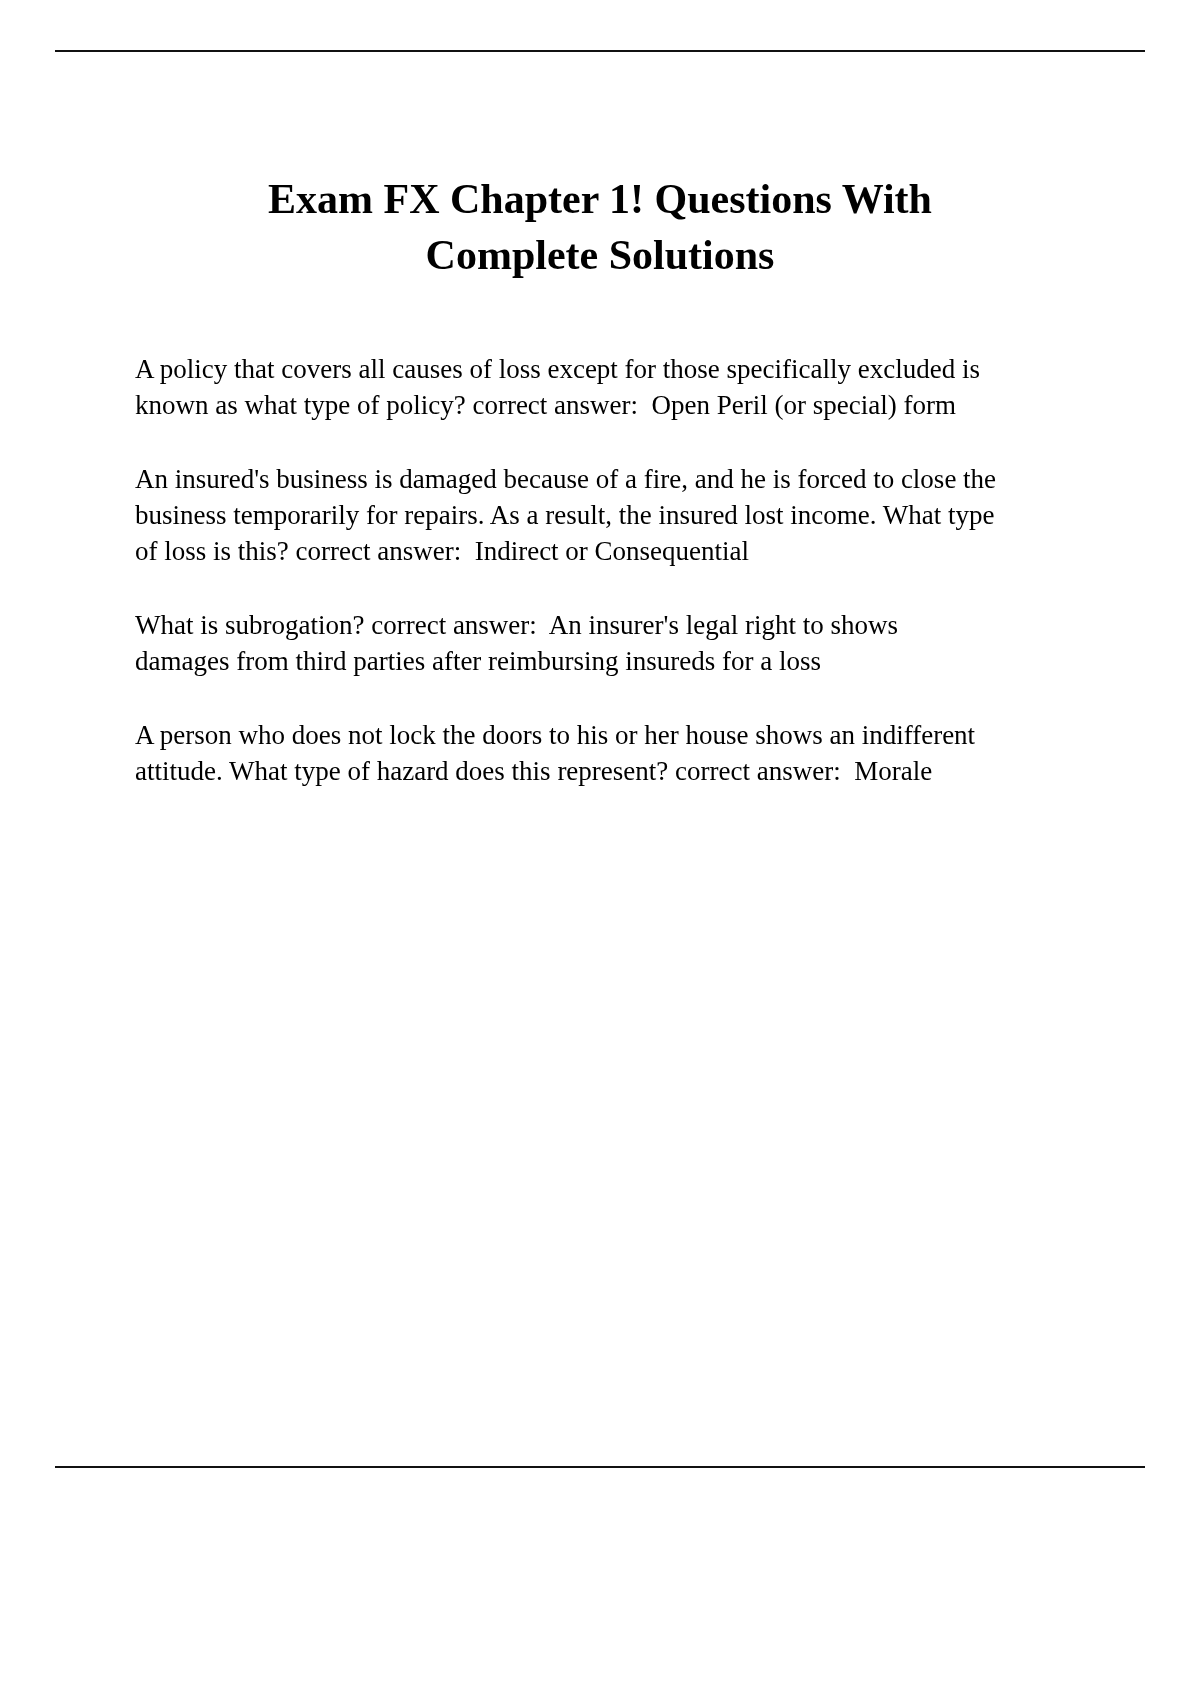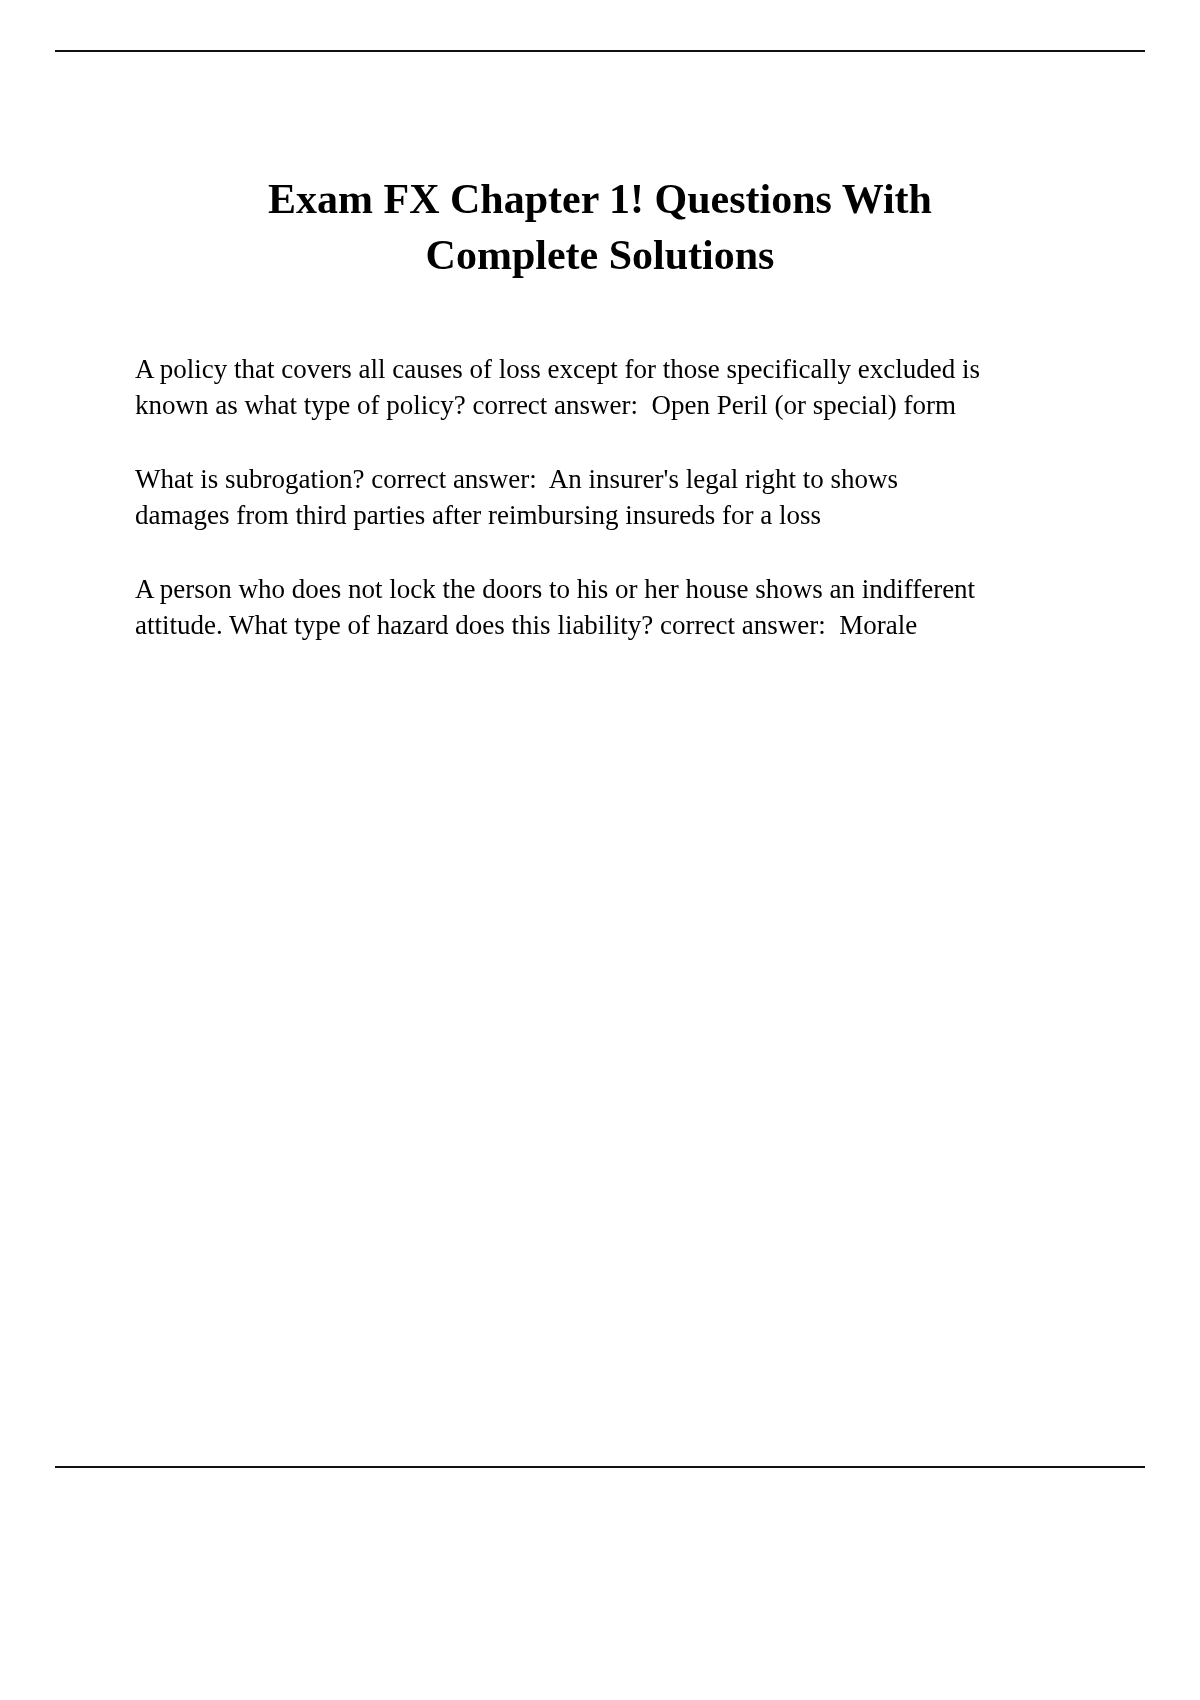--- a/index.html
+++ b/index.html
@@ -58,19 +58,20 @@
 
 <div class="page">
 
   <hr class="rule rule-top">
 
   <h1 class="doc-title">Exam FX Chapter 1! Questions With
 Complete Solutions</h1>
 
   <div class="content">
     <p>A policy that covers all causes of loss except for those specifically excluded is known as what type of policy? correct answer:  Open Peril (or special) form</p>
+    <p>An insured's business is damaged because of a fire, and he is forced to close the business temporarily for repairs. As a result, the insured lost income. What type of loss is this? correct answer:  Indirect or Consequential</p>
     <p>What is subrogation? correct answer:  An insurer's legal right to shows damages from third parties after reimbursing insureds for a loss</p>
-    <p>A person who does not lock the doors to his or her house shows an indifferent attitude. What type of hazard does this liability? correct answer:  Morale</p>
+    <p>A person who does not lock the doors to his or her house shows an indifferent attitude. What type of hazard does this represent? correct answer:  Morale</p>
   </div>
 
   <hr class="rule rule-bottom">
 
 </div>
 
 </body></html>

